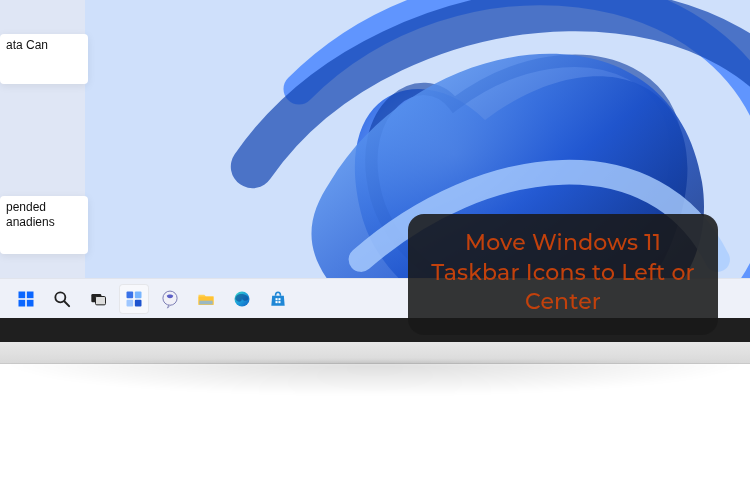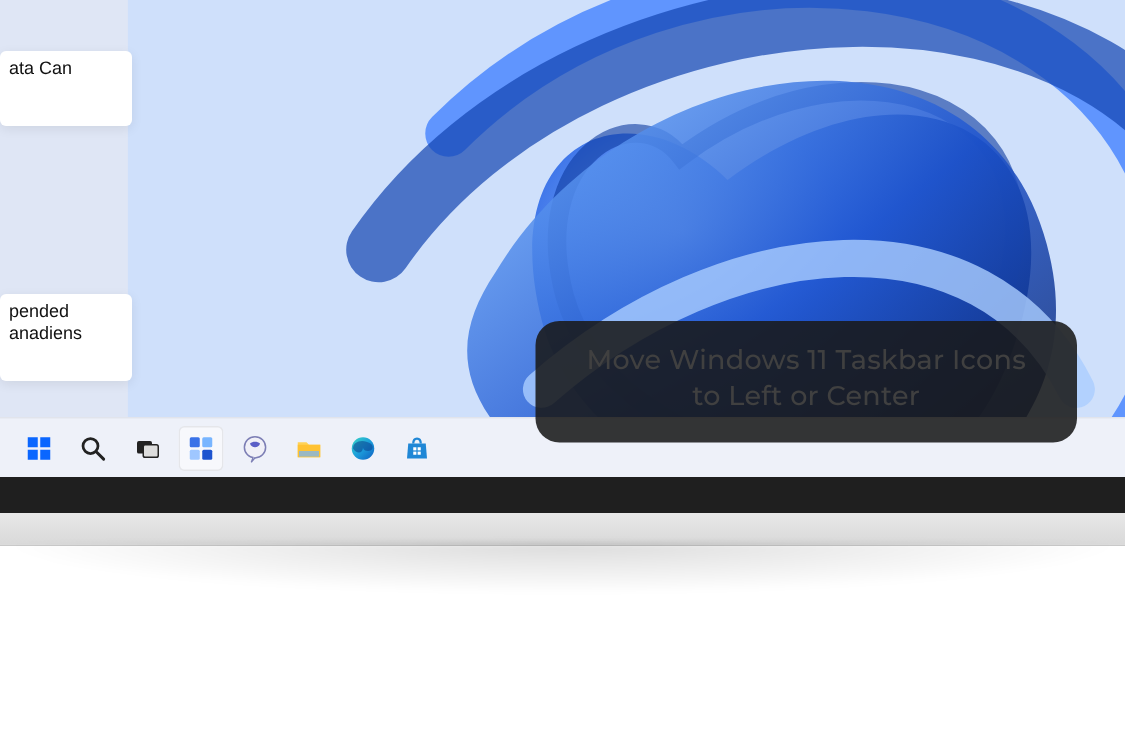--- a/index.html
+++ b/index.html
@@ -113,27 +113,27 @@
       height: 34px;
       background: radial-gradient(ellipse at 50% 0%, rgba(0,0,0,0.14), rgba(0,0,0,0) 70%);
       filter: blur(2px);
     }
 
     
     .caption {
       position: absolute;
       right: 32px;
       top: 214px;
-      width: 361px;
+      width: 310px;
       background: rgba(25,25,25,0.88);
-      color: #404040;
+      color: #c2410c;
       border-radius: 16px;
       padding: 14px 22px 18px;
       text-align: center;
-      font-size: 18px;
+      font-size: 22px;
       line-height: 1.35;
       font-weight: 500;
       font-family: "Montserrat", "Segoe UI", sans-serif;
       letter-spacing: 0.2px;
     }
   </style>
 </head>
 <body>
 
 <div class="device-frame">

